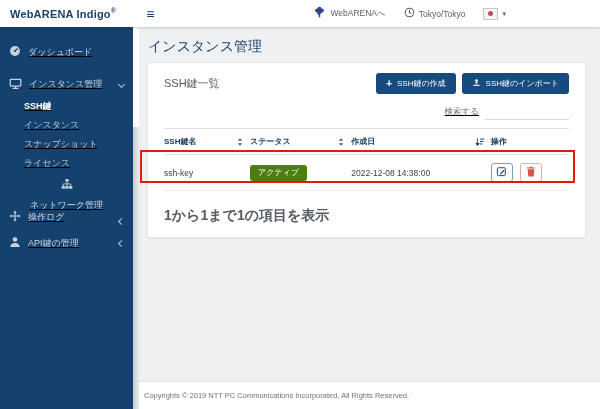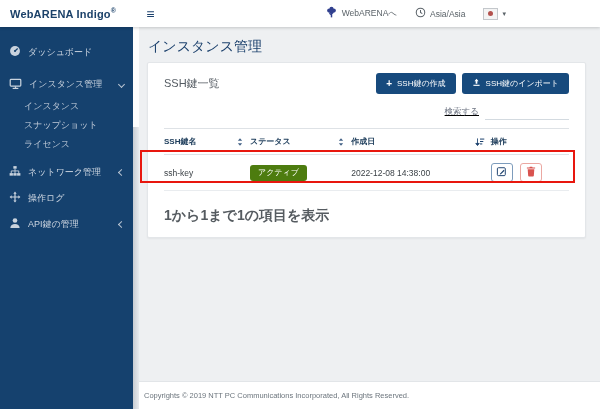--- a/index.html
+++ b/index.html
@@ -17,29 +17,29 @@
   .logo{margin-left:10px;font-size:11px;font-weight:bold;color:#1b4169;letter-spacing:.2px;white-space:nowrap;}
   .logo sup{font-size:7px;}
   .hamburger{margin-left:26px;background:none;border:none;color:#1c416d;font-size:14px;font-weight:bold;line-height:1;cursor:pointer;padding:2px 4px;}
   .topbar-right{margin-left:auto;margin-right:94px;display:flex;align-items:center;gap:18px;font-size:8.5px;color:#5a6268;}
   .toplink{display:flex;align-items:center;gap:4px;cursor:pointer;white-space:nowrap;}
   .lang{display:flex;align-items:center;gap:4px;cursor:pointer;}
   .flag{width:13px;height:10px;border:1px solid #c3c7cb;background:#f4f4f4;display:inline-flex;align-items:center;justify-content:center;}
   .flag i{display:block;width:5px;height:5px;border-radius:50%;background:#b3514d;}
   .caret{font-size:7px;color:#5a6268;}
   
-  .sidebar{position:absolute;top:27px;left:0;width:133px;bottom:0;background:#15416e;z-index:2;}
+  .sidebar{position:absolute;top:27px;left:0;width:133px;bottom:0;background:#15416e;z-index:2;text-decoration:underline;}
   .nav-item{display:flex;align-items:center;gap:7px;height:26px;padding:0 9px;color:#ccd5e0;font-size:9px;cursor:pointer;white-space:nowrap;}
   .nav-item svg{flex:0 0 auto;}
   .nav-item .chev{margin-left:auto;width:4px;height:4px;border-right:1.4px solid #b9c4d2;border-bottom:1.4px solid #b9c4d2;flex:0 0 auto;}
   .chev.down{transform:rotate(45deg);}
   .chev.left{transform:rotate(135deg);}
   .nav-sub{display:flex;align-items:center;height:19px;padding:0 9px 0 24px;color:#bfcad8;font-size:9px;cursor:pointer;white-space:nowrap;}
   .nav-sub.active{color:#ffffff;font-weight:bold;}
-  .mt12{margin-top:12px;} .mt6{margin-top:6px;} .mt5{margin-top:5px;}
+  .mt12{margin-top:12px;} .mt6{margin-top:6px;} .mt5{margin-top:5px;flex-direction:column;}
   
   .scrollstrip{position:absolute;top:27px;left:133px;width:6px;bottom:0;background:linear-gradient(to right,#c7ccd2,#e8eaed);z-index:2;}
   .scrollthumb{width:100%;height:100px;background:#fdfdfd;}
   
   .content{position:absolute;top:27px;left:139px;right:0;bottom:27px;background:#eef0f2;}
   .page-title{margin:11px 0 0 9px;font-size:14px;font-weight:normal;color:#1c416d;}
   .card{
     position:absolute;left:8px;right:14px;top:35px;background:#fff;
     border:1px solid #e3e6e9;border-radius:2px;padding:10px 16px 12px;
     box-shadow:0 1px 2px rgba(0,0,0,.05);
@@ -104,21 +104,21 @@
       </span>
       <span>WebARENAへ</span>
     </span>
     <span class="toplink">
       <span>
         <svg width="11" height="11" viewBox="0 0 16 16">
             <circle cx="8" cy="8" r="6.2" fill="none" stroke="#5a6268" stroke-width="1.5"></circle>
             <path d="M8 4.4V8l2.6 1.6" fill="none" stroke="#5a6268" stroke-width="1.5"></path>
           </svg>
       </span>
-      <span>Asia/Asia</span>
+      <span>Tokyo/Tokyo</span>
     </span>
     <span class="lang">
       <span class="flag">
           <i></i>
         </span>
       <span class="caret">▾</span>
     </span>
   </div>
 </header>
 
@@ -136,20 +136,23 @@
   <div class="nav-item mt6">
     <span>
       <svg width="13" height="13" viewBox="0 0 16 16">
           <rect x="1.5" y="3" width="13" height="8.3" rx="1" fill="none" stroke="#c9d3de" stroke-width="1.5"></rect>
           <rect x="7.2" y="11.5" width="1.6" height="2" fill="#c9d3de"></rect>
           <rect x="4.5" y="13.3" width="7" height="1.5" fill="#c9d3de"></rect>
         </svg>
     </span>
     <span>インスタンス管理</span>
     <span class="chev down"></span>
+  </div>
+  <div class="nav-sub active">
+    <span>SSH鍵</span>
   </div>
   <div class="nav-sub">
     <span>インスタンス</span>
   </div>
   <div class="nav-sub">
     <span>スナップショット</span>
   </div>
   <div class="nav-sub">
     <span>ライセンス</span>
   </div>

